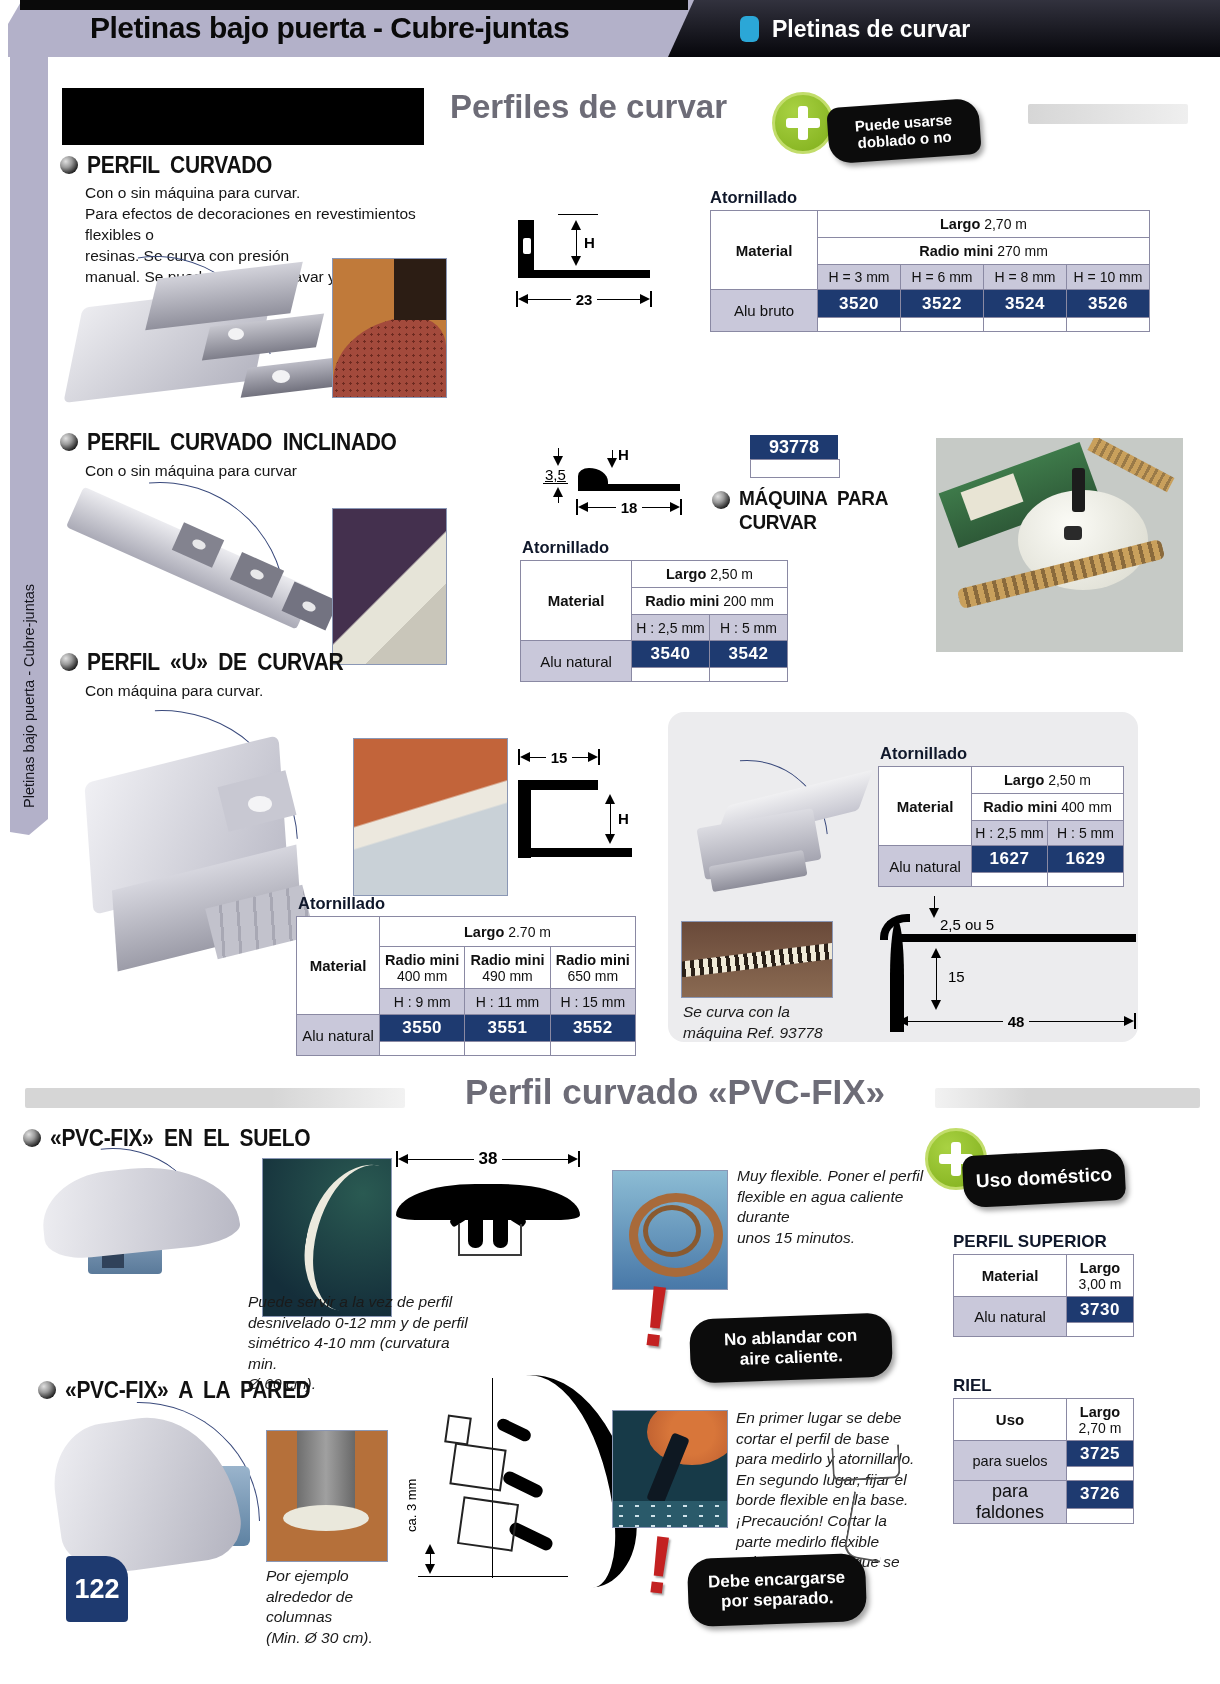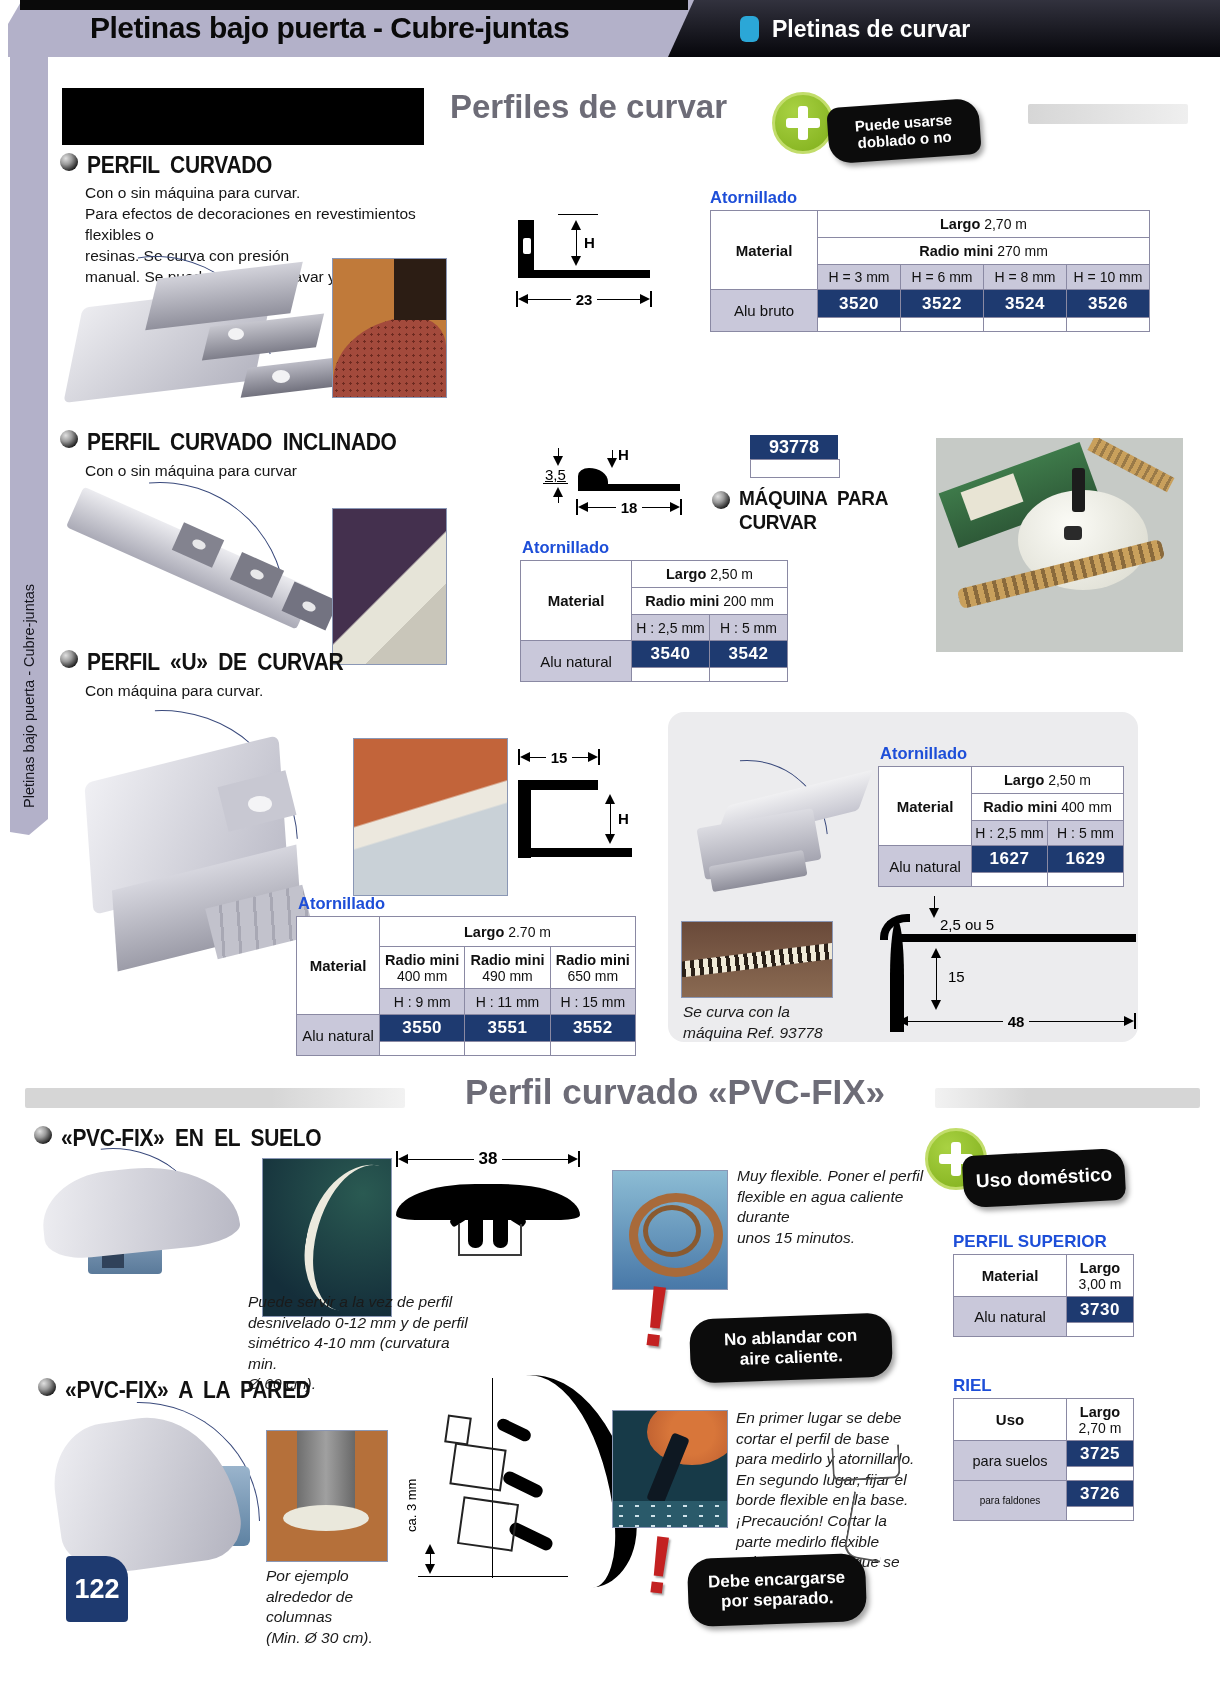--- a/index.html
+++ b/index.html
@@ -27,28 +27,28 @@
   .plus{position:absolute;width:56px;height:56px;border-radius:50%;
         background:radial-gradient(circle at 35% 30%,#a9d243,#7fae1a);border:3px solid #c2dd6b;}
   .plus::before{content:"";position:absolute;left:50%;top:50%;width:34px;height:10px;background:#fff;border-radius:3px;transform:translate(-50%,-50%);}
   .plus::after{content:"";position:absolute;left:50%;top:50%;width:10px;height:34px;background:#fff;border-radius:3px;transform:translate(-50%,-50%);}
   .blackbadge{position:absolute;background:#0c0c0c;color:#fff;font-weight:bold;text-align:center;
               display:flex;align-items:center;justify-content:center;white-space:pre-line;
               border-radius:12px 22px 12px 22px;box-shadow:3px 4px 5px rgba(0,0,0,.35);}
   .excl{position:absolute;color:#c32121;font-weight:900;transform:rotate(7deg);line-height:.8;
         text-shadow:2px 2px 2px rgba(0,0,0,.35);font-family:"Liberation Sans",sans-serif;}
   
-  .sect{position:absolute;display:flex;align-items:flex-start;gap:9px;}
+  .sect{position:absolute;display:flex;align-items:center;gap:9px;}
   .ball{width:18px;height:18px;border-radius:50%;flex:0 0 18px;
         background:radial-gradient(circle at 32% 30%,#e0e0e0 0%,#9a9a9a 35%,#151515 78%);}
   .stitle{font-weight:800;font-size:21px;letter-spacing:-.3px;word-spacing:5px;transform:scaleY(1.1);transform-origin:left center;white-space:pre-line;}
   .desc{position:absolute;font-size:15.5px;line-height:1.36;white-space:pre-line;color:#151515;}
   .it{position:absolute;font-style:italic;font-size:15.5px;line-height:1.33;white-space:pre-line;color:#1a1a1a;}
   
-  .tcap{position:absolute;font-weight:bold;font-size:16.5px;color:#1d4ed8;}
+  .tcap{position:absolute;font-weight:bold;font-size:16.5px;color:#0f172a;}
   .ptable{position:absolute;border-collapse:collapse;table-layout:fixed;background:#fff;}
   .ptable td{border:1.5px solid #8a89a3;text-align:center;vertical-align:middle;font-size:14px;padding:0 3px;color:#101010;}
   .ptable td b{font-size:14.5px;}
   .lav{background:#c9c8da;}
   .navy{background:#1e3a70;color:#fff !important;font-weight:bold;font-size:17px !important;letter-spacing:.5px;}
   .emptyr td{height:13px;background:#fff;}
   .matc{font-weight:bold;font-size:15px !important;background:#fff;}
   
   .dimh{position:absolute;display:flex;align-items:center;height:14px;}
   .dimh .ln{flex:1;border-top:1.6px solid #000;}
@@ -394,21 +394,21 @@
   <div class="photo" style="left:681px;top:921px;width:150px;height:75px;background:linear-gradient(#6a4a3a,#8a6a52);">
     <div style="left:-6px;top:30px;width:165px;height:16px;background:repeating-linear-gradient(90deg,#f0ead8 0 5px,#2a2018 5px 9px);transform:rotate(-7deg);border-radius:8px;"></div>
   </div>
   <div class="it" style="left:683px;top:1002px;">Se curva con la
 máquina Ref. 93778</div>
 
   <div class="gbar" style="left:25px;top:1088px;width:380px;background:linear-gradient(to right,#d6d6d6 65%,#f2f2f2);"></div>
   <div class="gbar" style="left:935px;top:1088px;width:265px;background:linear-gradient(to left,#d6d6d6 65%,#f2f2f2);"></div>
   <div class="h1" style="left:430px;top:1072px;width:490px;text-align:center;font-size:35px;">Perfil curvado «PVC-FIX»</div>
 
-  <div class="sect" style="left:34px;top:1126px;">
+  <div class="sect" style="left:23px;top:1126px;">
     <span class="ball"></span>
     <span class="stitle">«PVC-FIX» EN EL SUELO</span>
   </div>
 
   <div class="render" style="left:28px;top:1158px;width:230px;height:135px;">
     <div class="arc" style="left:-16px;top:-10px;width:200px;height:200px;transform:rotate(38deg);"></div>
     <div style="left:60px;top:64px;width:74px;height:52px;background:linear-gradient(#8fa8c2,#5a7a9a);border-radius:4px;"></div>
     <div style="left:74px;top:70px;width:22px;height:40px;background:#30425a;"></div>
     <div style="left:14px;top:10px;width:196px;height:84px;background:linear-gradient(100deg,#eeeef2,#b8b8c4);border-radius:40% 60% 30% 26%/70% 90% 24% 30%;transform:rotate(-6deg);"></div>
   </div>
@@ -534,21 +534,21 @@
       <td style="width:60px;"><b style="display:block;">Largo</b><span>2,70 m</span></td>
     </tr>
     <tr style="height:26px;margin-left:40px;">
       <td class="lav" rowspan="2" style="font-size:14.5px;">para suelos</td>
       <td class="navy">3725</td>
     </tr>
     <tr class="emptyr">
           <td></td>
         </tr>
     <tr style="height:26px;">
-      <td class="lav" rowspan="2" style="font-size:10px;text-align:center;">para faldones</td>
+      <td class="lav" rowspan="2" style="font-size:18px;text-align:center;">para faldones</td>
       <td class="navy">3726</td>
     </tr>
     <tr class="emptyr">
           <td></td>
         </tr>
   </tbody>
     </table>
 
   <div class="excl" style="left:646px;top:1532px;font-size:82px;">!</div>
   <div class="blackbadge" style="left:688px;top:1556px;width:178px;height:68px;font-size:17px;border-radius:24px;transform:rotate(-2deg);">Debe encargarse

